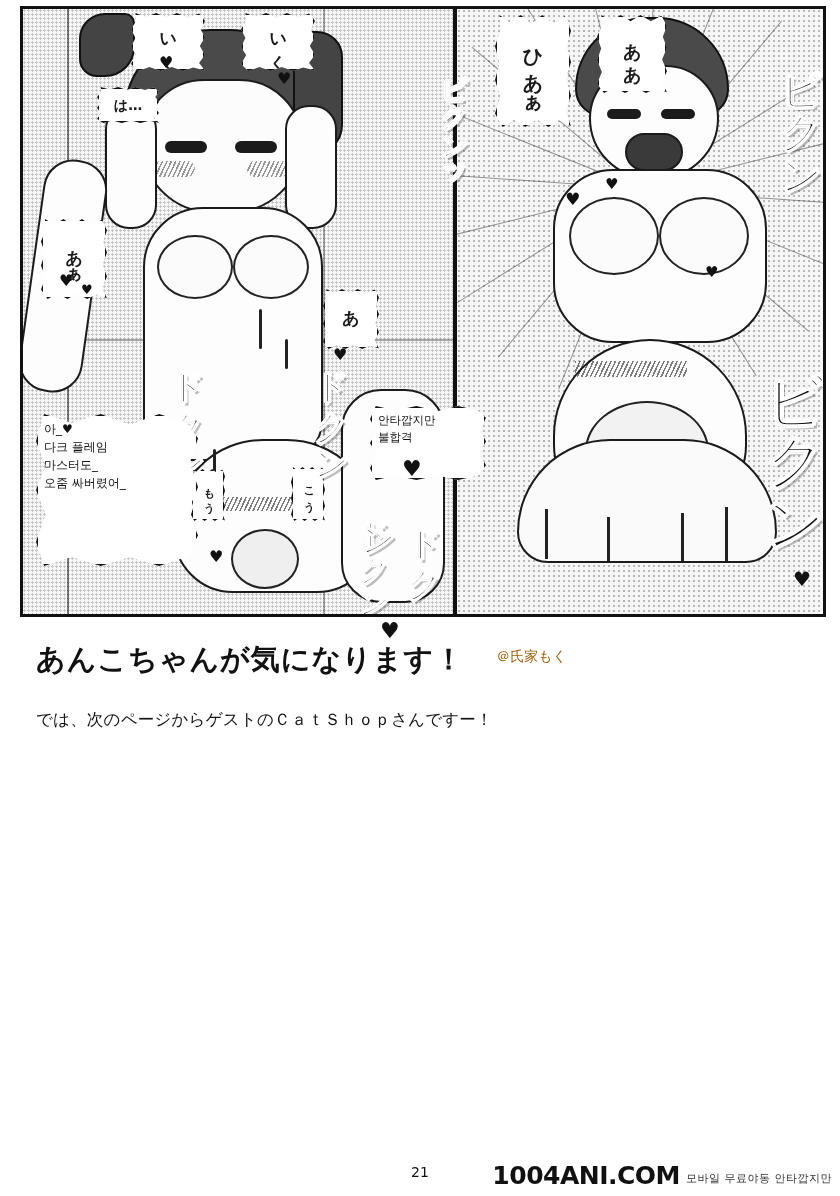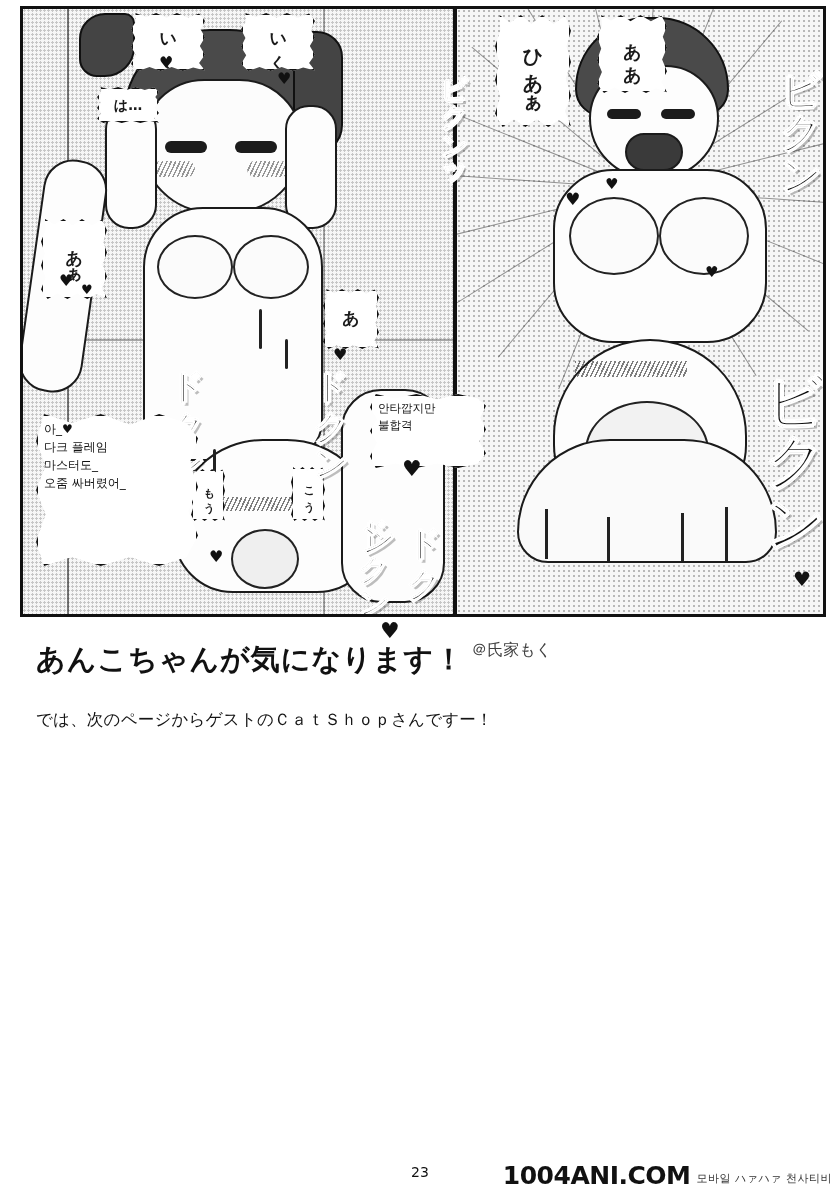--- a/index.html
+++ b/index.html
@@ -155,33 +155,33 @@
 
   
   .afterword {
     position: absolute;
     left: 36px;
     top: 640px;
     width: 770px;
   }
   .title-row {
     display: flex;
-    align-items: flex-start;
-    gap: 7px;
+    align-items: center;
+    gap: 32px;
     margin-bottom: 26px;
   }
   .title {
     font-size: 29px;
     font-weight: bold;
     letter-spacing: 1px;
     color: #111;
   }
   .byline {
-    font-size: 16px;
-    color: #404040;
+    font-size: 14px;
+    color: #a16207;
     padding-bottom: 6px;
   }
   .para {
     font-size: 16.5px;
     line-height: 1.72;
     color: #141414;
     white-space: pre-line;
     margin-bottom: 22px;
     letter-spacing: 0.2px;
   }
@@ -358,32 +358,32 @@
     <div class="heart" style="left:336px; top:560px; font-size:20px;">♥</div>
   </div>
 
   <div class="sfx vert" style="left:418px; top:50px; font-size:26px;">ビクンッ</div>
   <div class="sfx vert" style="left:336px; top:498px; font-size:34px;">ドクン</div>
 
   <div class="kr-note spiky" style="left:16px; top:408px; width:146px; height:140px;">아_♥
 다크 플레임
 마스터도_
 오줌 싸버렸어_</div>
-  <div class="kr-note spiky" style="left:350px; top:388px; width:100px; height:62px; font-size:11.5px;">안타깝지만
+  <div class="kr-note spiky" style="left:350px; top:400px; width:100px; height:62px; font-size:11.5px;">안타깝지만
 불합격</div>
   <div class="heart" style="left:382px; top:452px; font-size:22px;">♥</div>
   <div class="heart" style="left:360px; top:614px; font-size:22px;">♥</div>
 </div>
 
 <div class="afterword">
   <div class="title-row">
     <div class="title">あんこちゃんが気になります！</div>
     <div class="byline">＠氏家もく</div>
   </div>
   <div class="para last">では、次のページからゲストのＣａｔＳｈｏｐさんですー！</div>
 </div>
 
-<div class="page-number">23</div>
+<div class="page-number">21</div>
 
 <div class="watermark">
   <div class="wm-main">1004ANI.COM</div>
-  <div class="wm-sub">모바일 ハァハァ 천사티비</div>
+  <div class="wm-sub">모바일 무료야동 안타깝지만</div>
 </div>
 
 </body></html>

